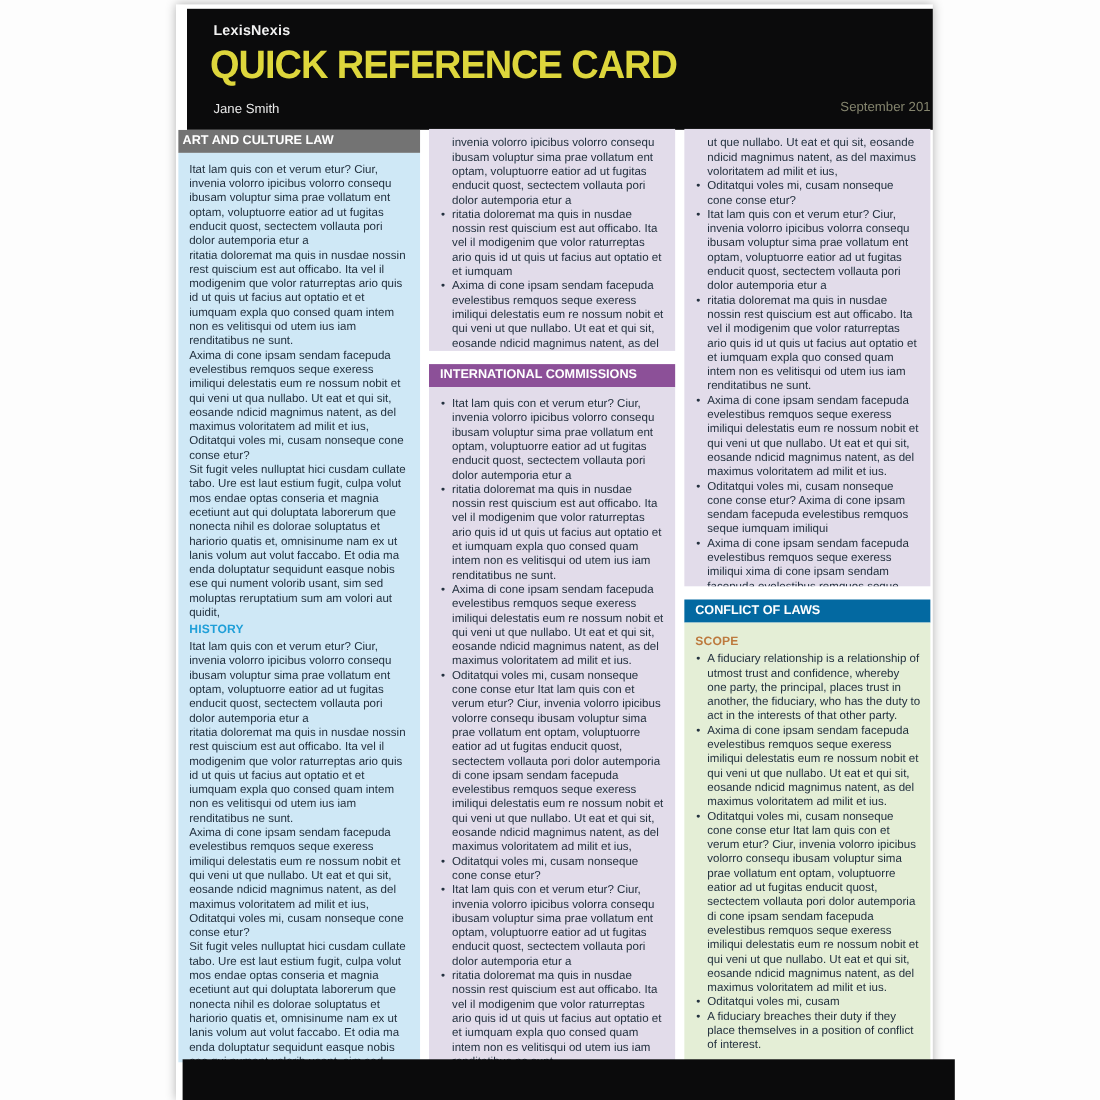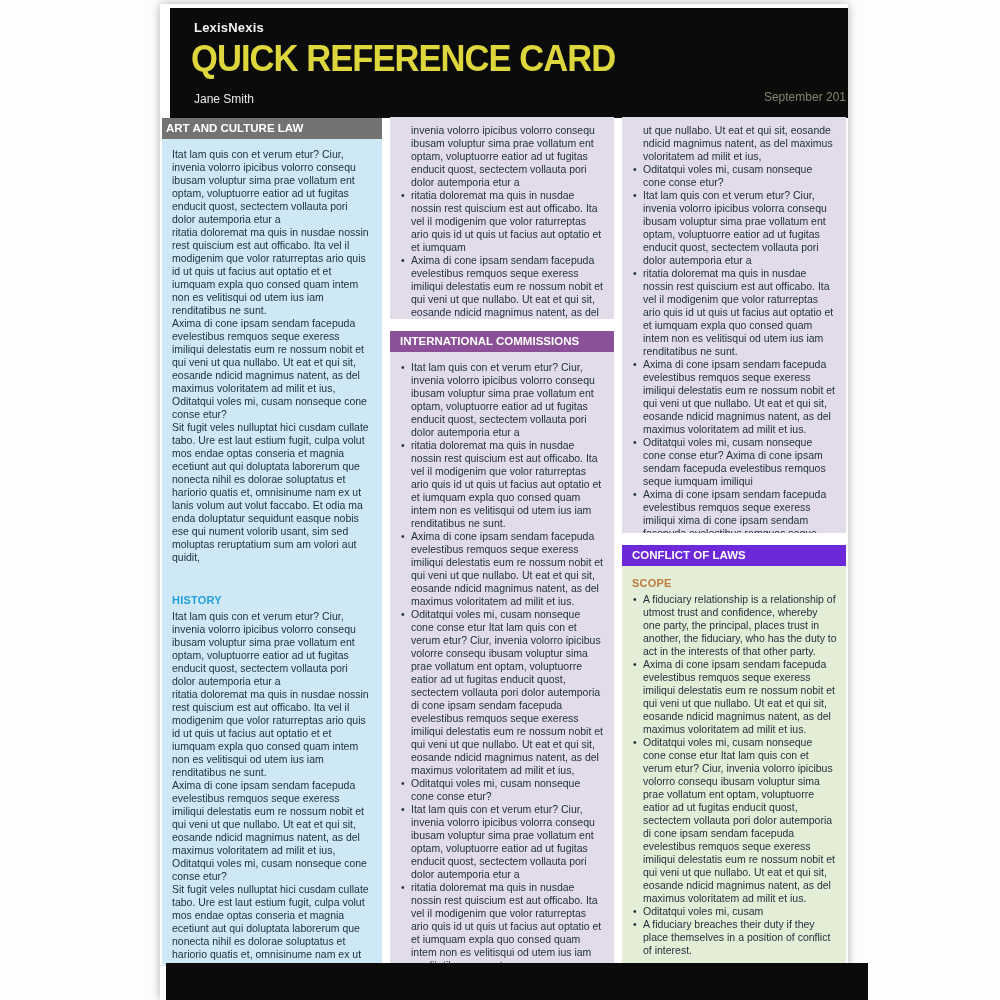--- a/index.html
+++ b/index.html
@@ -21,34 +21,34 @@
   .logo-reg{font-size:10px;vertical-align:super;color:#d8d8d8;}
   
   .col{position:absolute;display:flex;flex-direction:column;overflow:hidden;}
   .col1{left:2px;top:114px;width:220px;height:848px;}
   .col2{left:230px;top:113px;width:224px;height:849px;}
   .col3{left:462px;top:113px;width:224px;height:849px;}
   .band{height:21px;line-height:21px;font-size:11.5px;font-weight:bold;color:#ffffff;
         padding-left:10px;white-space:nowrap;overflow:hidden;flex:0 0 auto;}
   .band-blue{background:#737373;text-indent:-6px;}
   .band-purple{background:#8c5098;}
-  .band-green{background:#6d28d9;}
+  .band-green{background:#0369a1;}
   .body-block{flex:1 1 auto;overflow:hidden;padding:9px 9px 6px 10px;}
   .bg-blue{background:#cfe8f6;}
   .bg-purple{background:#e2dcea;}
   .bg-green{background:#e4eed6;}
   .cont-block{flex:0 0 auto;overflow:hidden;padding:7px 9px 2px 10px;margin-bottom:12px;}
   .cont-212{height:193px;}   
   .cont-424{height:407px;}   
   
   .blk{font-size:10.5px;line-height:13px;color:#23313f;}
   .b{position:relative;padding-left:11px;}
   .b::before{content:"\2022";position:absolute;left:1px;top:0;}
   .cont-block .p{padding-left:11px;}
-  .h{font-weight:bold;margin-top:30px;margin-bottom:3px;font-size:11px;letter-spacing:.2px;}
+  .h{font-weight:bold;margin-top:2px;margin-bottom:3px;font-size:11px;letter-spacing:.2px;}
   .col1 .h{color:#1f9fd8;}
   .col3 .h{color:#bd7a3e;margin-top:2px;}
   
   .bottom-bar{position:absolute;left:6px;top:959px;width:702px;height:37px;background:#0b0b0c;}
 </style>
 </head>
 <body>
 
 <div class="page">
   <div class="card">

